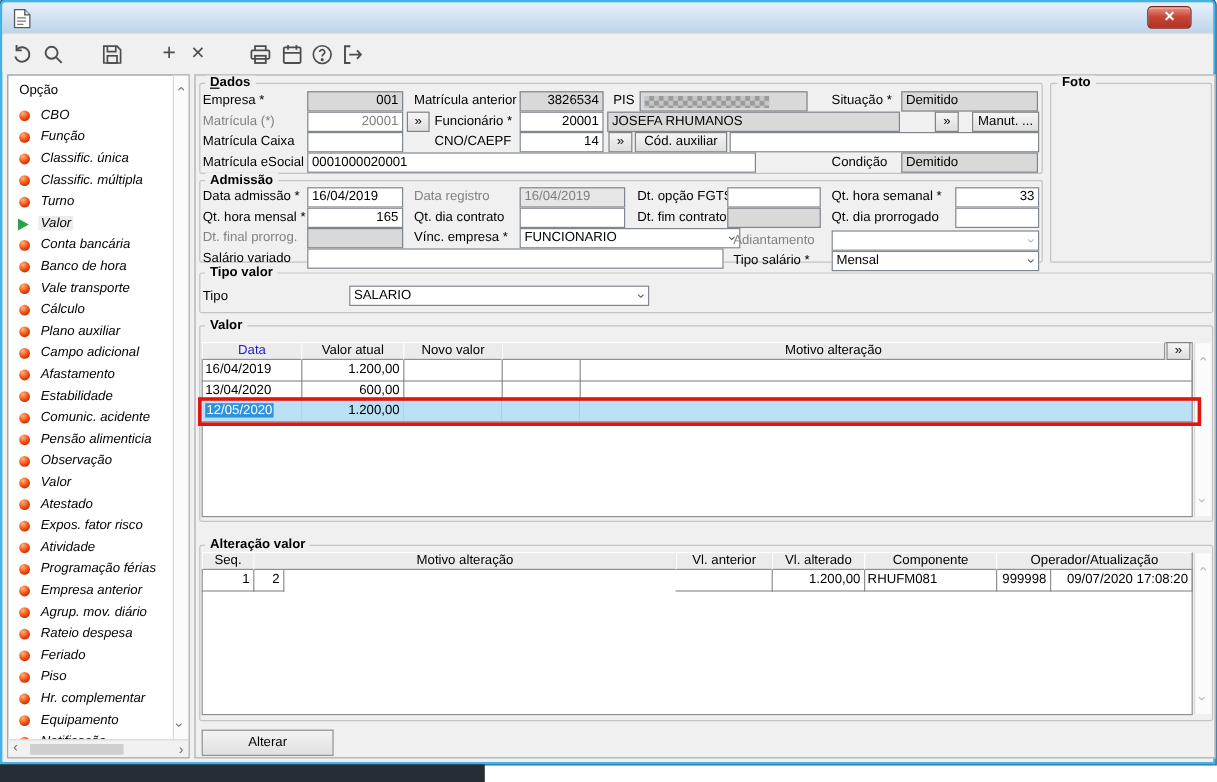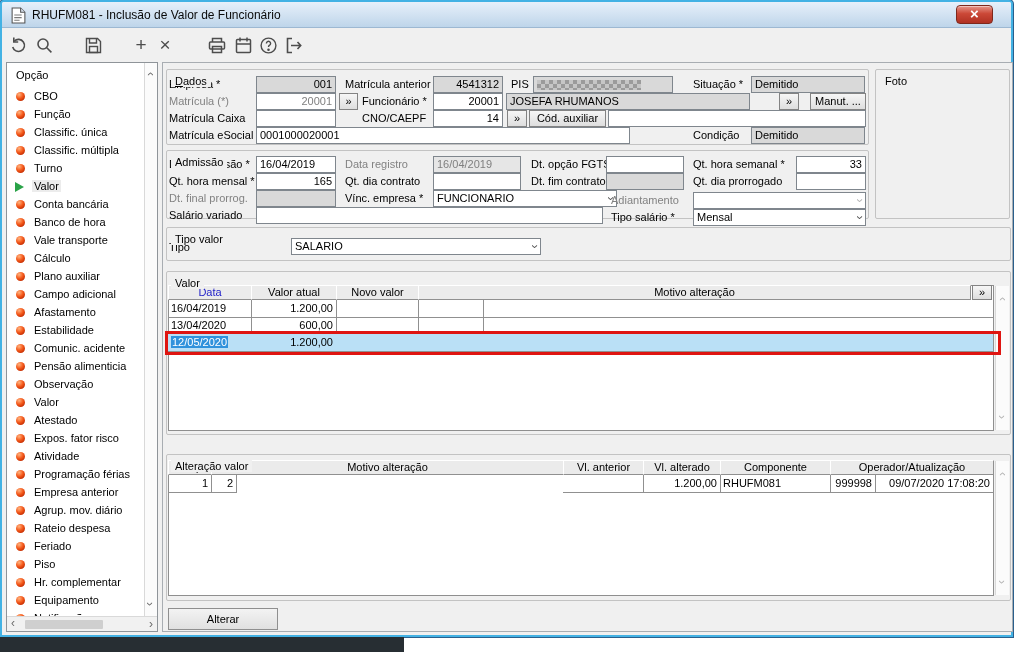--- a/index.html
+++ b/index.html
@@ -29,33 +29,33 @@
              background:#fff; border:1px solid #8f9499; }
   .main { position:absolute; left:160px; top:60px; width:851px; height:570px;
           background:#f0f0f0; border:1px solid #a8adb2; }
   
   .sbhead { position:absolute; left:9px; top:6px; font-size:11px; color:#000; }
   .sbitem { position:absolute; left:1px; width:135px; height:18px; }
   .bullet { position:absolute; left:8px; top:4px; width:9px; height:9px; border-radius:50%;
             background:radial-gradient(circle at 35% 28%, #ffb37e, #f4581a 45%, #c22b00 80%); }
   .arrow { position:absolute; left:7px; top:4px; width:0; height:0;
            border-left:9px solid #2aa348; border-top:5px solid transparent; border-bottom:5px solid transparent; }
-  .sl { position:absolute; left:26px; top:2px; font-size:11px; white-space:nowrap; }
+  .sl { position:absolute; left:26px; top:2px; font-size:11px; white-space:nowrap;font-style:italic; }
   .sel .sl { background:#ececec; padding:0 2px; left:24px; }
   .vscroll { position:absolute; background:#fbfbfb; border-left:1px solid #d9d9d9; z-index:4; }
   .hscroll { position:absolute; background:#f1f1f1; border-top:1px solid #d9d9d9; z-index:4; }
   .sarr { position:absolute; font-size:12px; color:#6b6b6b; display:inline-block; line-height:10px; }
   .up   { transform:rotate(-90deg); }
   .down { transform:rotate(90deg); }
   .thumb { position:absolute; background:#cfcfcf; border-radius:1px; }
   .lt { color:#b4b4b4; }
   
   .grp { position:absolute; border:1px solid #c3c3c3; border-radius:2px; }
-  .gtitle { position:absolute; font-size:11px; font-weight:normal; background:#f0f0f0;
-            padding:0 4px; z-index:2; white-space:nowrap;margin-top:12px; }
+  .gtitle { position:absolute; font-size:11px; font-weight:bold; background:#f0f0f0;
+            padding:0 4px; z-index:2; white-space:nowrap; }
   .accel::first-letter { text-decoration:underline; }
   .lbl { position:absolute; font-size:11px; color:#000; white-space:nowrap; z-index:1; }
   .dis { color:#828282; }
   .fld { position:absolute; height:17px; background:#fff; border:1px solid #7f868d;
          font-size:11px; line-height:15px; padding:0 3px; white-space:nowrap; overflow:hidden; z-index:1; }
   .ro  { background:#d9d9d9; }
   .dv  { background:#e6e6e6; color:#7f7f7f; }
   .num { text-align:right; }
   .gtx { color:#808080; }
   .btn { position:absolute; height:17px; background:linear-gradient(#f6f6f6,#dedede);
@@ -87,21 +87,20 @@
 <div class="win">
 
   <div class="titlebar">
     <span class="doc-ic">
       <svg width="15" height="17" viewBox="0 0 14 16">
           <path d="M1 1h8l4 4v10H1z" fill="#fff" stroke="#555"></path>
           <path d="M9 1v4h4" fill="#d8e2ee" stroke="#555"></path>
           <path d="M3 7.5h7M3 10h7M3 12.5h5" stroke="#7a7a7a"></path>
         </svg>
     </span>
-    <span class="title-text">RHUFM081 - Inclusão de Valor de Funcionário</span>
     <div class="close-btn">×</div>
   </div>
 
   <div class="toolbar">
     <span class="tbi" style="left:5px">
         <svg width="19" height="19" viewBox="0 0 19 19" fill="none" stroke="#4d4d4d" stroke-width="1.6">
           <path d="M5.2 5.2a6 6 0 1 1-1.5 5.8"></path>
           <path d="M4.8 1.6v4.4h4.4"></path>
         </svg>
       </span>
@@ -285,21 +284,21 @@
     </div>
   </div>
 
   <div class="main">
 
     <div class="grp" style="left:3px;top:6px;width:703px;height:76px"></div>
     <span class="gtitle accel" style="left:8px;top:0">Dados</span>
     <span class="lbl" style="left:6px;top:15px">Empresa *</span>
     <div class="fld ro num" style="left:93px;top:13px;width:80px">001</div>
     <span class="lbl" style="left:182px;top:15px">Matrícula anterior</span>
-    <div class="fld ro num" style="left:270px;top:13px;width:70px">4541312</div>
+    <div class="fld ro num" style="left:270px;top:13px;width:70px">3826534</div>
     <span class="lbl" style="left:348px;top:15px">PIS</span>
     <div class="fld ro" style="left:370px;top:13px;width:140px">
         <span class="pix"></span>
       </div>
     <span class="lbl" style="left:530px;top:15px">Situação *</span>
     <div class="fld ro" style="left:588px;top:13px;width:114px">Demitido</div>
 
     <span class="lbl dis" style="left:6px;top:32px">Matrícula (*)</span>
     <div class="fld num gtx" style="left:93px;top:30px;width:80px">20001</div>
     <div class="btn" style="left:176px;top:30px;width:19px">»</div>

